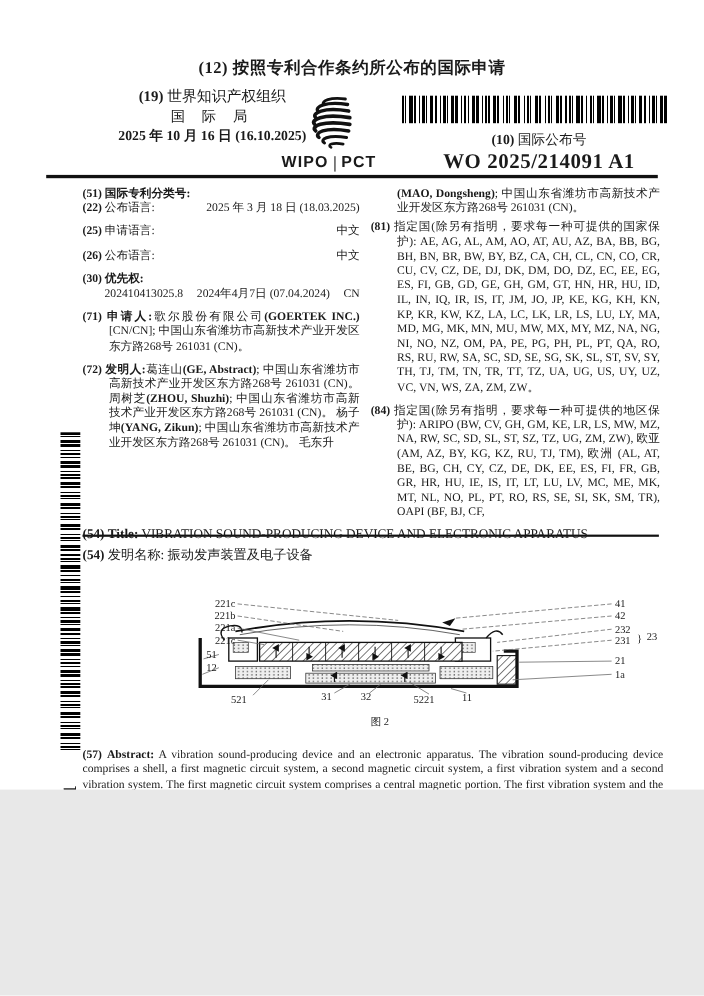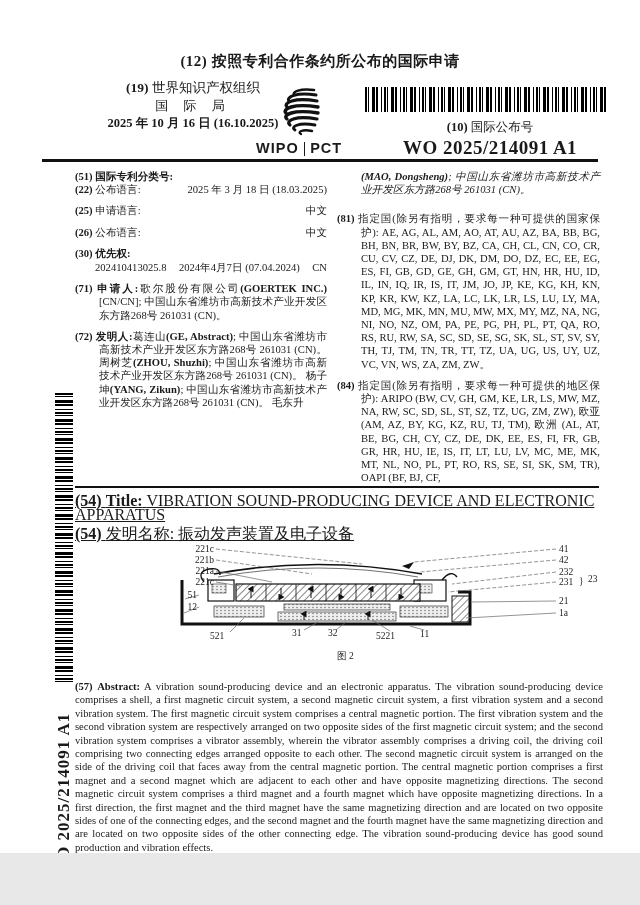--- a/index.html
+++ b/index.html
@@ -1,17 +1,17 @@
 <!DOCTYPE html>
 <html><head>
 <meta charset="utf-8">
 <style>
   html,body{margin:0;padding:0;background:#e8e8e8;}
   .page{
-    position:relative;width:640px;height:853px;background:#ffffff;
+    position:relative;width:640px;height:718px;background:#ffffff;
     font-family:"Liberation Serif","DejaVu Serif",serif;color:#1a1a1a;
     overflow:hidden;margin:0 auto;
   }
   .b{font-weight:bold;}
   .i{font-style:italic;}
   
   .line12{position:absolute;top:52px;left:0;width:100%;text-align:center;
     font-size:15px;font-weight:bold;letter-spacing:.5px;}
   .hdr-left{position:absolute;left:88px;top:80px;width:210px;text-align:center;line-height:1.25;}
   .hdr-left .org{font-size:13.5px;}
@@ -31,29 +31,29 @@
   
   .col{position:absolute;top:170px;font-size:10.6px;line-height:13.2px;text-align:justify;}
   .col-left{left:75px;width:252px;}
   .col-right{left:337px;width:263px;}
   .frow{display:flex;justify-content:space-between;margin-bottom:8px;}
   .frow .lbl{white-space:nowrap;}
   .frow .val{white-space:nowrap;}
   .num{font-weight:bold;}
   .hang{text-indent:-24px;padding-left:24px;margin-bottom:8px;}
   .indent-line{padding-left:20px;display:flex;justify-content:space-between;margin:1px 0 8px 0;}
-  .cont{padding-left:24px;margin-bottom:16px;font-style:italic;}
+  .cont{padding-left:24px;margin-bottom:4px;}
   
   .barcode-left{position:absolute;left:55px;top:393px;width:18px;height:292px;
     background:repeating-linear-gradient(180deg,#000 0 2px,#fff 2px 3px,#000 3px 4px,#fff 4px 7px,#000 7px 10px,#fff 10px 11px,#000 11px 13px,#fff 13px 16px,#000 16px 17px,#fff 17px 19px);}
   .vert-pubno{position:absolute;left:54px;top:878px;transform:rotate(-90deg);transform-origin:0 0;
     font-size:17px;font-weight:bold;letter-spacing:1px;white-space:nowrap;width:190px;}
   
   .rule2{position:absolute;left:75px;top:486px;width:524px;height:2px;background:#111;}
-  .title-block{position:absolute;left:75px;top:494px;width:524px;font-size:16px;line-height:14px;text-decoration:underline;}
+  .title-block{position:absolute;left:75px;top:478px;width:524px;font-size:12px;line-height:14px;}
   .title-zh{margin-top:5px;}
   .fig-wrap{position:absolute;left:152px;top:540px;}
   .fig-wrap text{font-size:9.5px;fill:#1a1a1a;}
   .abstract{position:absolute;left:75px;top:680px;width:528px;font-size:10.6px;line-height:13.4px;text-align:justify;}
   .footer-note{position:absolute;left:75px;top:862px;width:524px;text-align:right;font-size:10.5px;color:#333;}
 </style>
 </head>
 <body>
 
 <div class="page">

